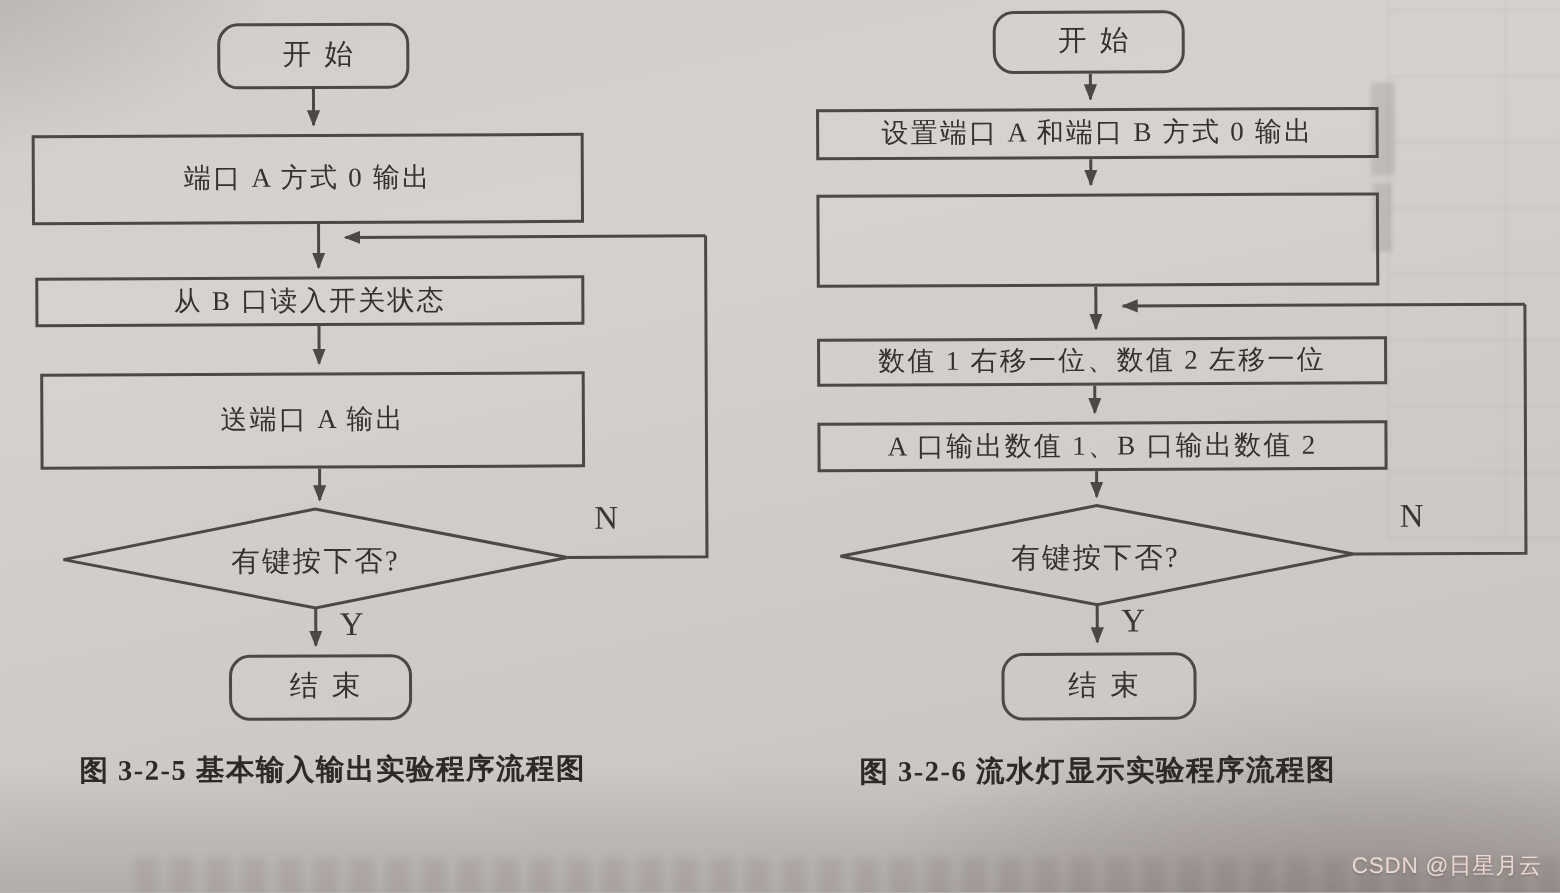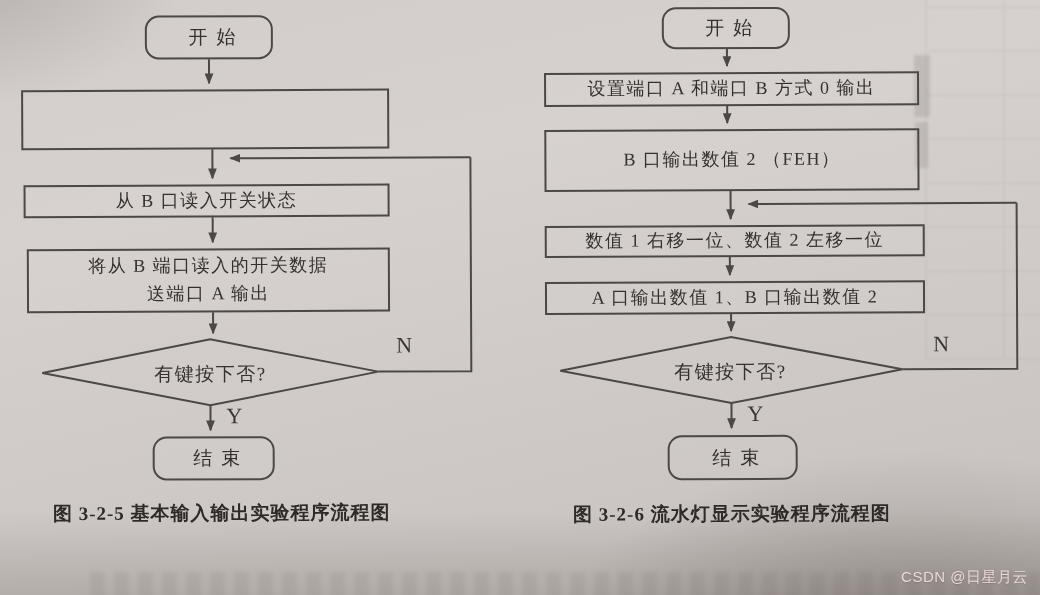--- a/index.html
+++ b/index.html
@@ -106,28 +106,28 @@
         <path d="M902,371 H1017 V205"></path>
       </g>
     </svg>
 
     <div>
       <div class="node terminal" style="left:146px;top:14px;width:128px;height:44px;">
         <span>开始</span>
       </div>
 
       <div class="node multi" style="left:22px;top:88px;width:368px;height:60px;">
+        <span>端口 A 方式 0 输出</span>
       </div>
 
       <div class="node" style="left:24px;top:183px;width:366px;height:33px;">
         <span>从 B 口读入开关状态</span>
       </div>
 
       <div class="node multi" style="left:27px;top:247px;width:363px;height:64px;">
-        <span>将从 B 端口读入的开关数据</span>
         <span>送端口 A 输出</span>
       </div>
 
       <div class="decision-label" style="left:90px;top:360px;width:240px;">有键按下否?</div>
 
       <div class="branch" style="left:396px;top:332px;">N</div>
       <div class="branch" style="left:226px;top:402px;">Y</div>
 
       <div class="node terminal" style="left:152px;top:435px;width:122px;height:44px;">
         <span>结束</span>
@@ -139,21 +139,20 @@
     <div>
       <div class="node terminal" style="left:663px;top:8px;width:128px;height:42px;">
         <span>开始</span>
       </div>
 
       <div class="node" style="left:545px;top:73px;width:375px;height:34px;">
         <span>设置端口 A 和端口 B 方式 0 输出</span>
       </div>
 
       <div class="node multi" style="left:545px;top:130px;width:375px;height:62px;">
-        <span>B 口输出数值 2 （FEH）</span>
       </div>
 
       <div class="node" style="left:545px;top:226px;width:380px;height:32px;">
         <span>数值 1 右移一位、数值 2 左移一位</span>
       </div>
 
       <div class="node" style="left:545px;top:282px;width:380px;height:33px;">
         <span>A 口输出数值 1、B 口输出数值 2</span>
       </div>
 

